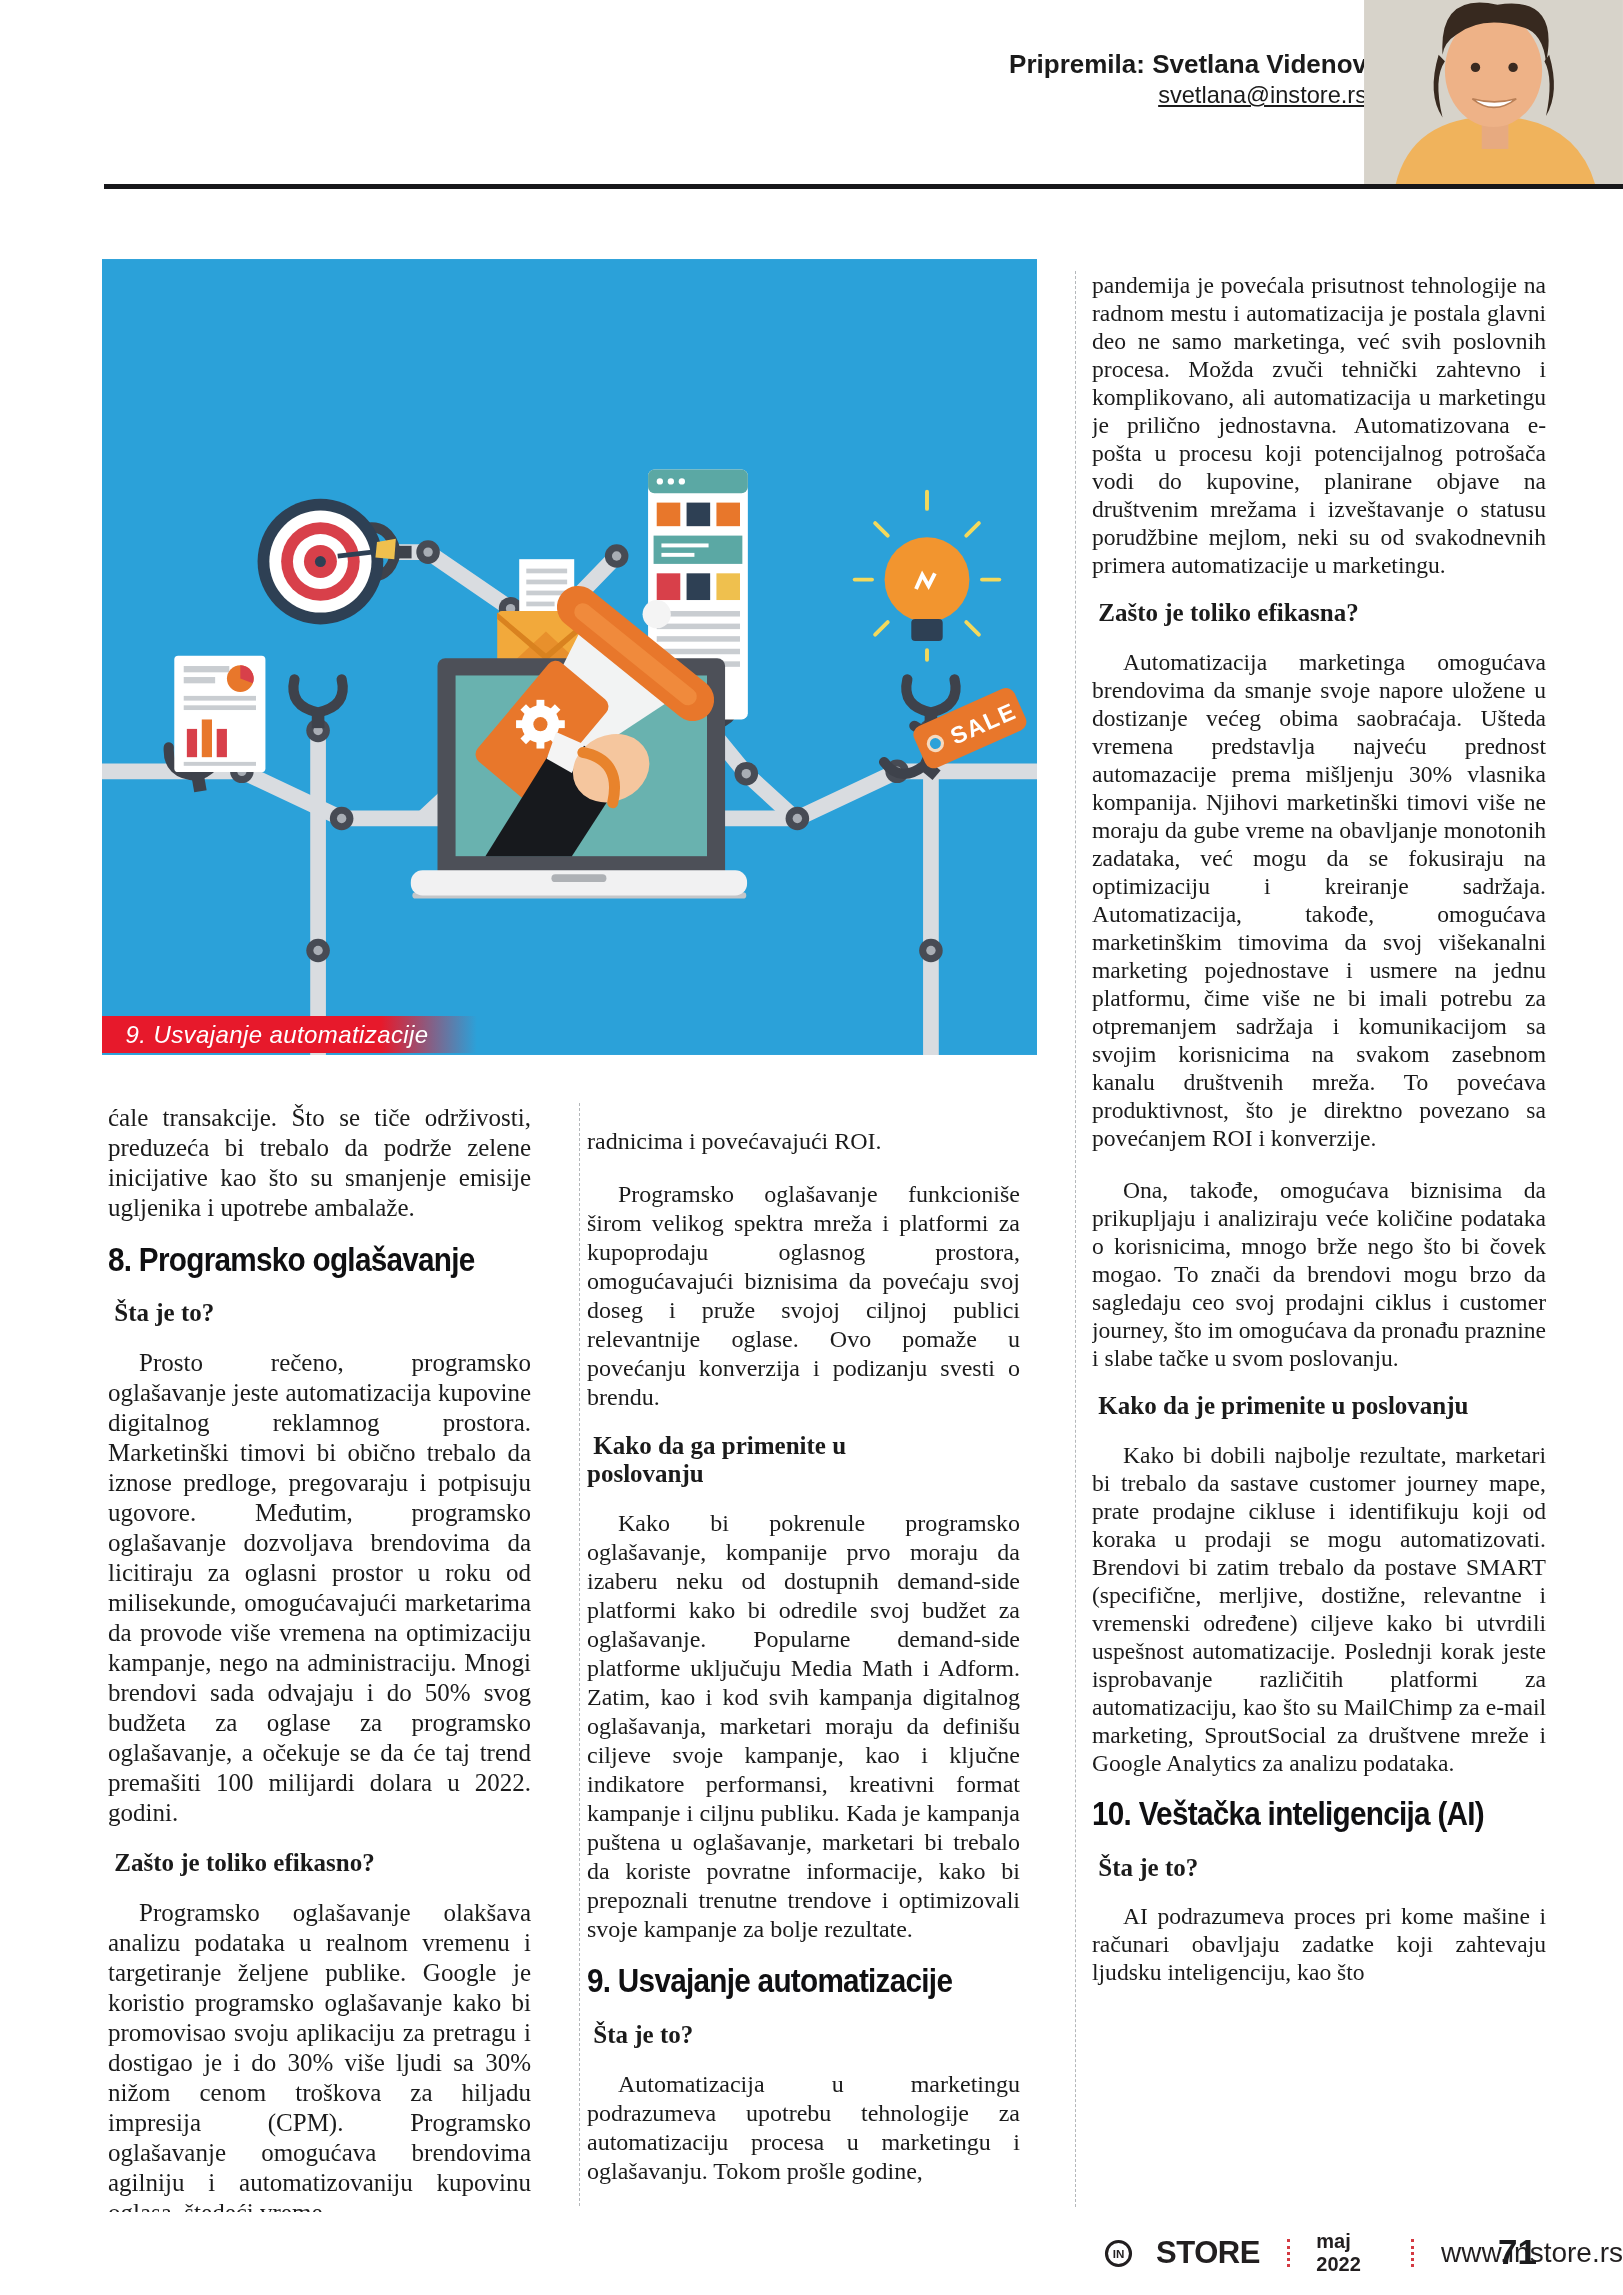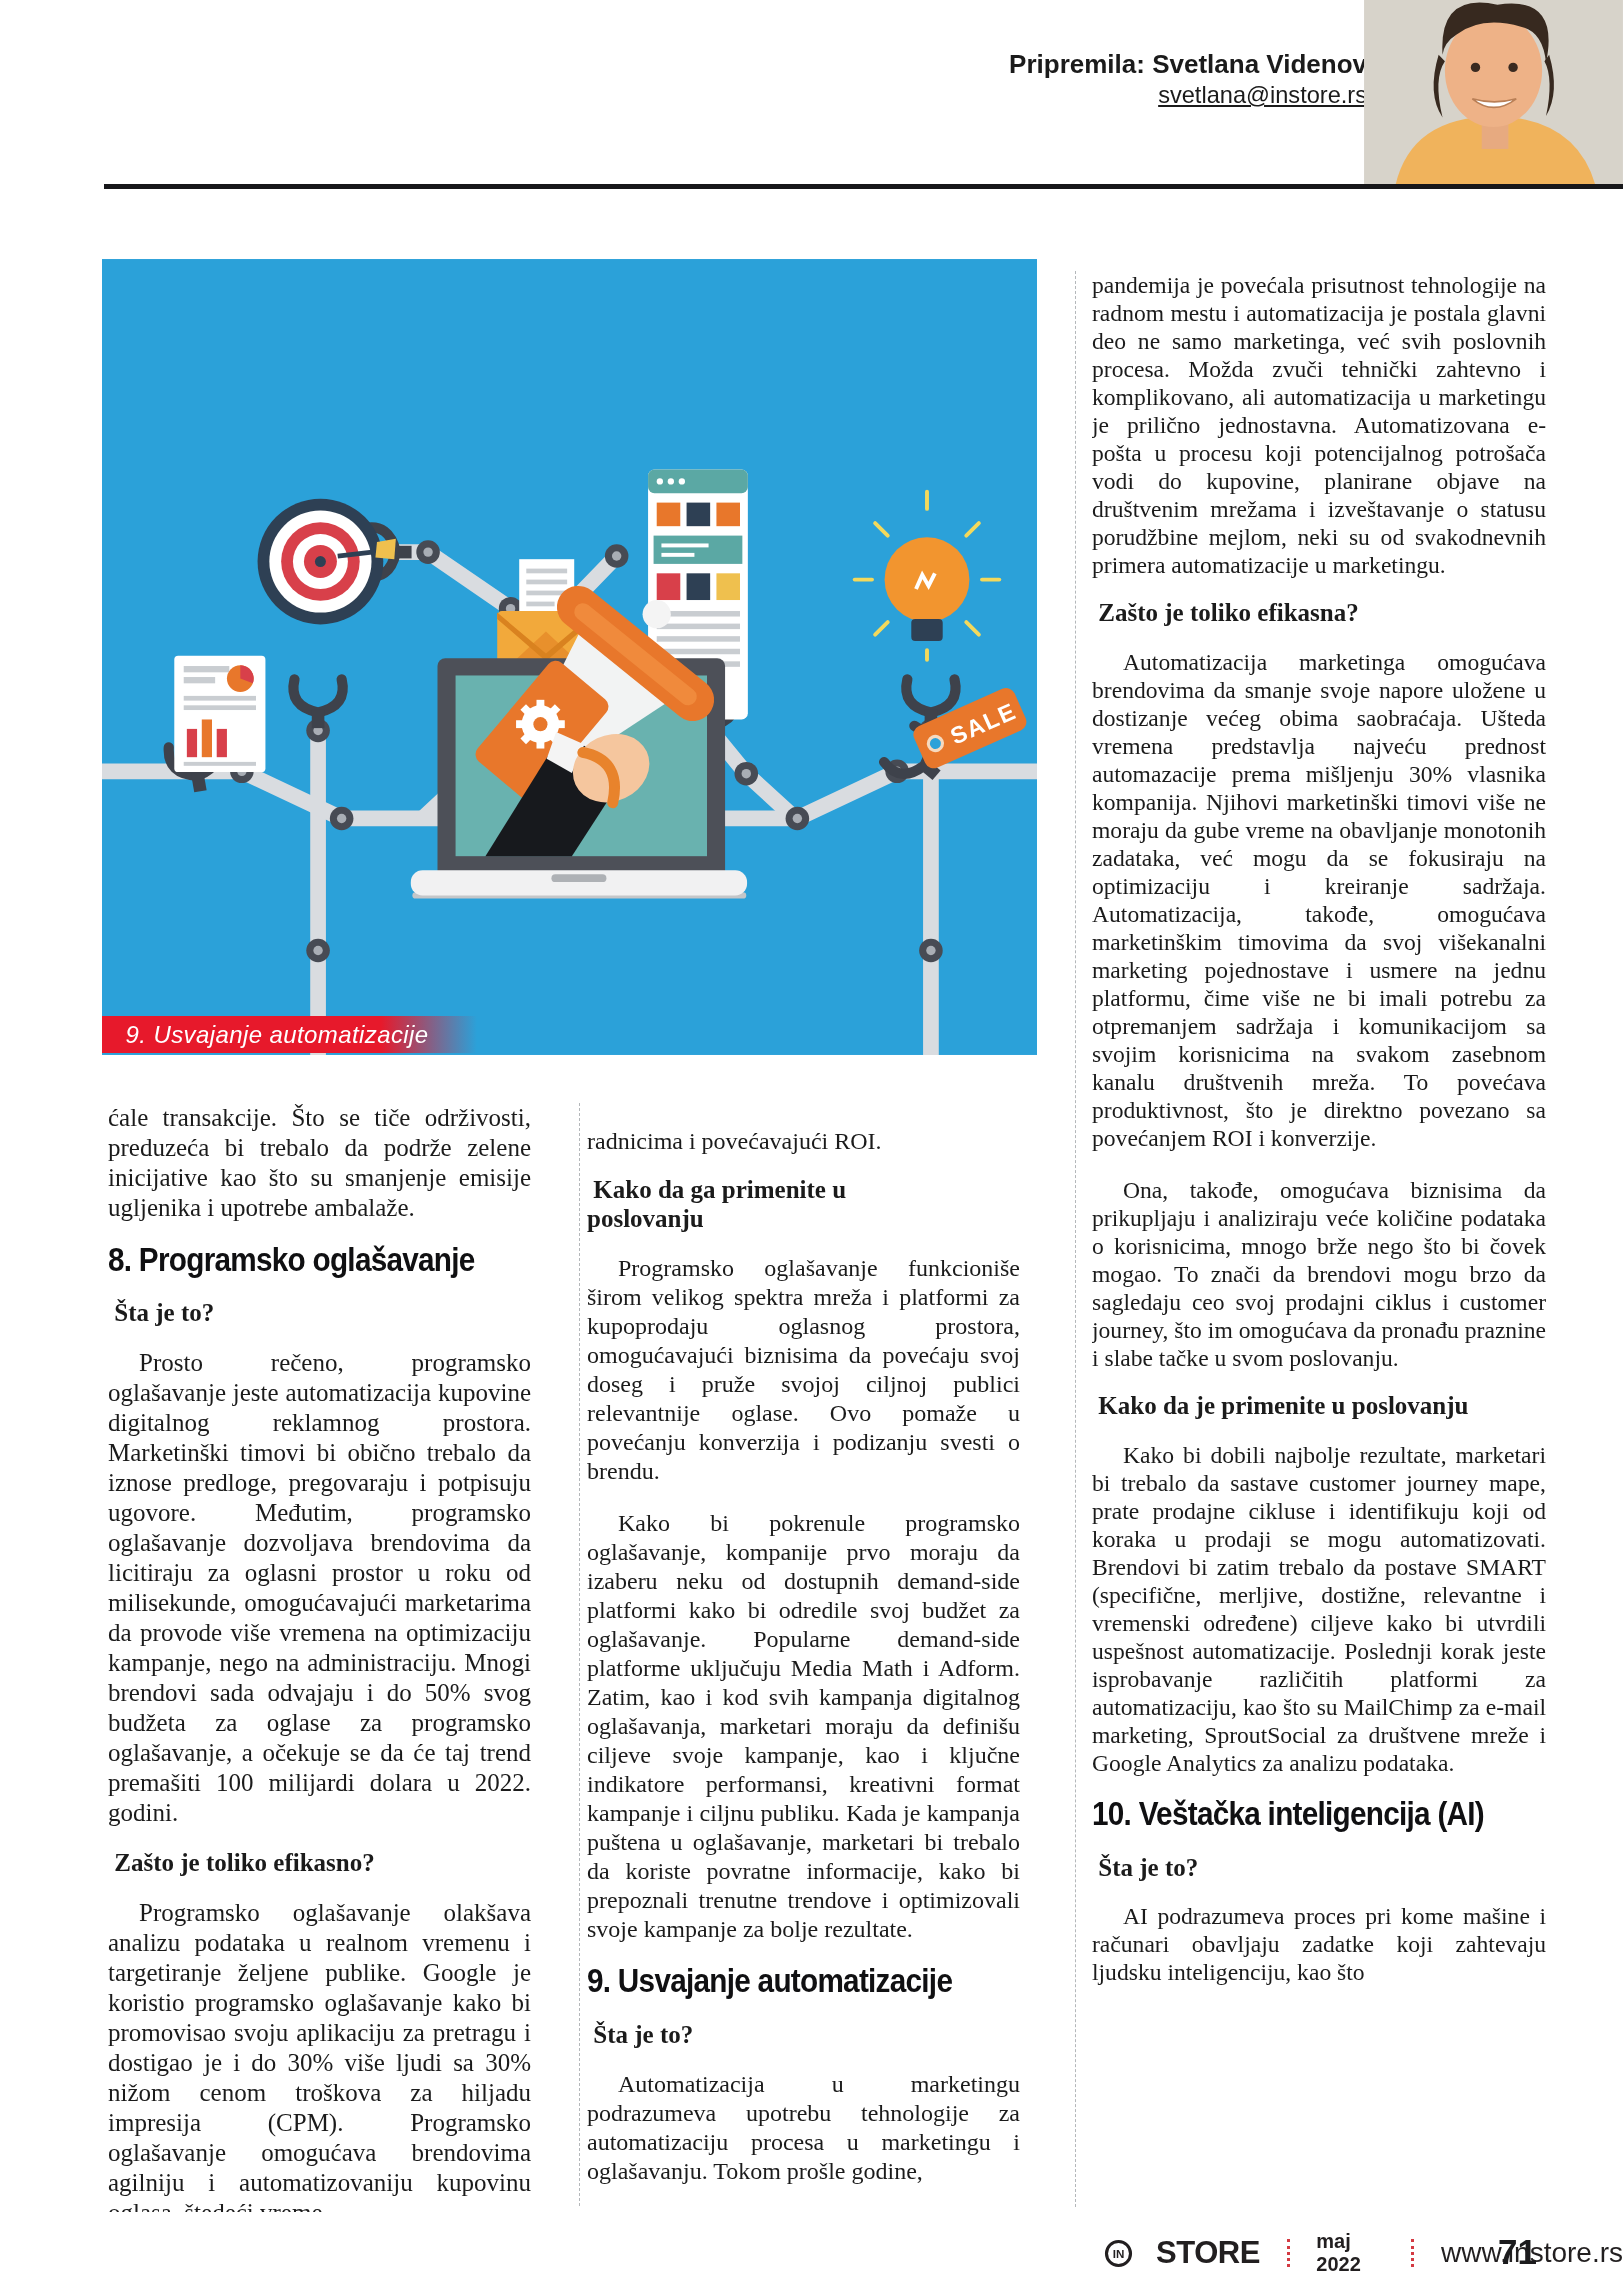--- a/index.html
+++ b/index.html
@@ -288,22 +288,22 @@
   <section class="col col-left">
       <div class="blk p flush">ćale transakcije. Što se tiče održivosti, preduzeća bi trebalo da podrže zelene inicijative kao što su smanjenje emisije ugljenika i upotrebe ambalaže.</div>
       <div class="blk h2">8. Programsko oglašavanje</div>
       <div class="blk h3">Šta je to?</div>
       <div class="blk p">Prosto rečeno, programsko oglašavanje jeste automatizacija kupovine digitalnog reklamnog prostora. Marketinški timovi bi obično trebalo da iznose predloge, pregovaraju i potpisuju ugovore. Međutim, programsko oglašavanje dozvoljava brendovima da licitiraju za oglasni prostor u roku od milisekunde, omogućavajući marketarima da provode više vremena na optimizaciju kampanje, nego na administraciju. Mnogi brendovi sada odvajaju i do 50% svog budžeta za oglase za programsko oglašavanje, a očekuje se da će taj trend premašiti 100 milijardi dolara u 2022. godini.</div>
       <div class="blk h3">Zašto je toliko efikasno?</div>
       <div class="blk p">Programsko oglašavanje olakšava analizu podataka u realnom vremenu i targetiranje željene publike. Google je koristio programsko oglašavanje kako bi promovisao svoju aplikaciju za pretragu i dostigao je i do 30% više ljudi sa 30% nižom cenom troškova za hiljadu impresija (CPM). Programsko oglašavanje omogućava brendovima agilniju i automatizovaniju kupovinu oglasa, štedeći vreme</div>
     </section>
   <section class="col col-mid">
       <div class="blk p flush">radnicima i povećavajući ROI.</div>
+      <div class="blk p">Programsko oglašavanje funkcioniše širom velikog spektra mreža i platformi za kupoprodaju oglasnog prostora, omogućavajući biznisima da povećaju svoj doseg i pruže svojoj ciljnoj publici relevantnije oglase. Ovo pomaže u povećanju konverzija i podizanju svesti o brendu.</div>
       <div class="blk h3 wrap">Kako da ga primenite u poslovanju</div>
-      <div class="blk p">Programsko oglašavanje funkcioniše širom velikog spektra mreža i platformi za kupoprodaju oglasnog prostora, omogućavajući biznisima da povećaju svoj doseg i pruže svojoj ciljnoj publici relevantnije oglase. Ovo pomaže u povećanju konverzija i podizanju svesti o brendu.</div>
       <div class="blk p">Kako bi pokrenule programsko oglašavanje, kompanije prvo moraju da izaberu neku od dostupnih demand-side platformi kako bi odredile svoj budžet za oglašavanje. Popularne demand-side platforme uključuju Media Math i Adform. Zatim, kao i kod svih kampanja digitalnog oglašavanja, marketari moraju da definišu ciljeve svoje kampanje, kao i ključne indikatore performansi, kreativni format kampanje i ciljnu publiku. Kada je kampanja puštena u oglašavanje, marketari bi trebalo da koriste povratne informacije, kako bi prepoznali trenutne trendove i optimizovali svoje kampanje za bolje rezultate.</div>
       <div class="blk h2">9. Usvajanje automatizacije</div>
       <div class="blk h3">Šta je to?</div>
       <div class="blk p">Automatizacija u marketingu podrazumeva upotrebu tehnologije za automatizaciju procesa u marketingu i oglašavanju. Tokom prošle godine,</div>
     </section>
   <section class="col col-right">
       <div class="blk p flush">pandemija je povećala prisutnost tehnologije na radnom mestu i automatizacija je postala glavni deo ne samo marketinga, već svih poslovnih procesa. Možda zvuči tehnički zahtevno i komplikovano, ali automatizacija u marketingu je prilično jednostavna. Automatizovana e-pošta u procesu koji potencijalnog potrošača vodi do kupovine, planirane objave na društvenim mrežama i izveštavanje o statusu porudžbine mejlom, neki su od svakodnevnih primera automatizacije u marketingu.</div>
       <div class="blk h3">Zašto je toliko efikasna?</div>
       <div class="blk p">Automatizacija marketinga omogućava brendovima da smanje svoje napore uložene u dostizanje većeg obima saobraćaja. Ušteda vremena predstavlja najveću prednost automazacije prema mišljenju 30% vlasnika kompanija. Njihovi marketinški timovi više ne moraju da gube vreme na obavljanje monotonih zadataka, već mogu da se fokusiraju na optimizaciju i kreiranje sadržaja. Automatizacija, takođe, omogućava marketinškim timovima da svoj višekanalni marketing pojednostave i usmere na jednu platformu, čime više ne bi imali potrebu za otpremanjem sadržaja i komunikacijom sa svojim korisnicima na svakom zasebnom kanalu društvenih mreža. To povećava produktivnost, što je direktno povezano sa povećanjem ROI i konverzije.</div>
       <div class="blk p">Ona, takođe, omogućava biznisima da prikupljaju i analiziraju veće količine podataka o korisnicima, mnogo brže nego što bi čovek mogao. To znači da brendovi mogu brzo da sagledaju ceo svoj prodajni ciklus i customer journey, što im omogućava da pronađu praznine i slabe tačke u svom poslovanju.</div>

